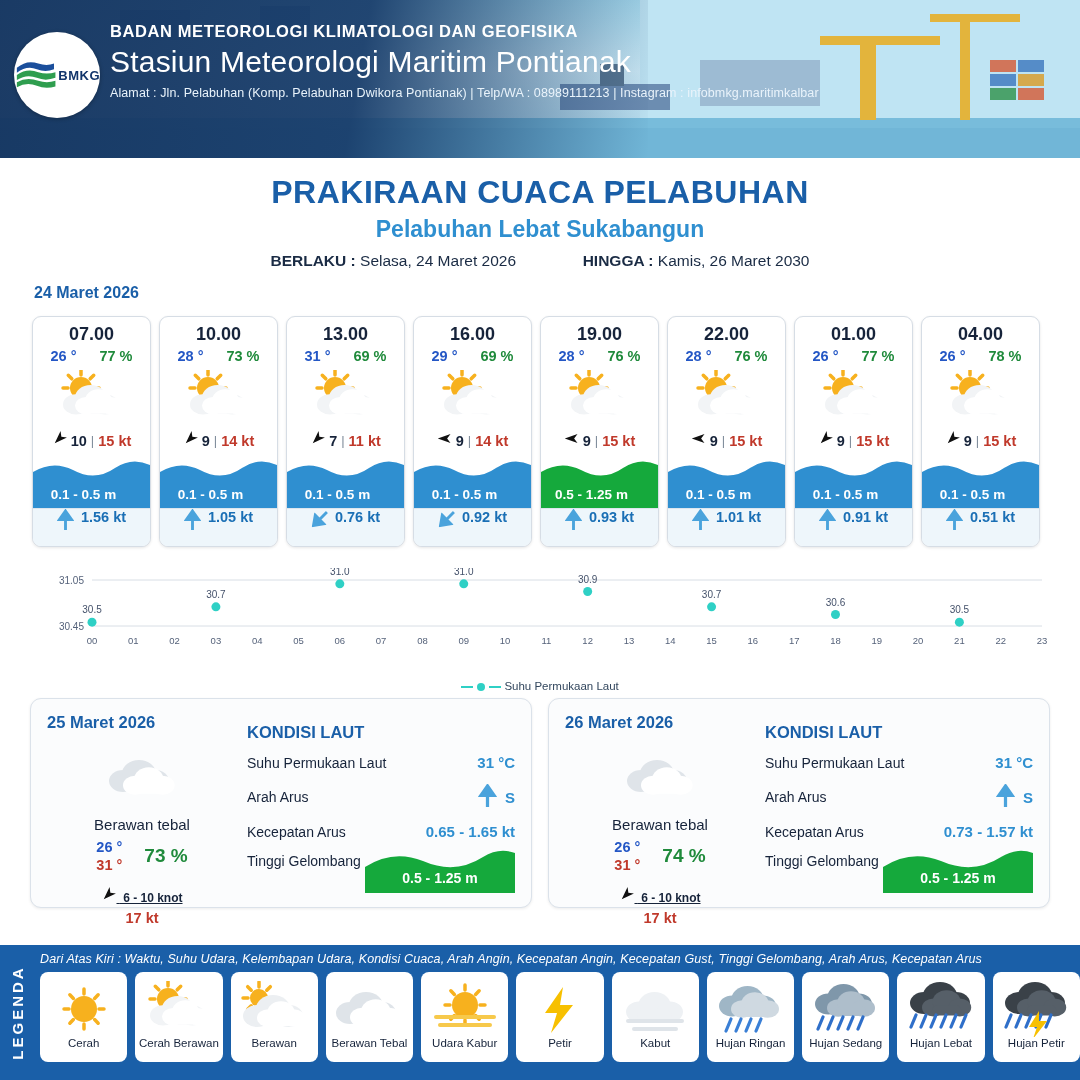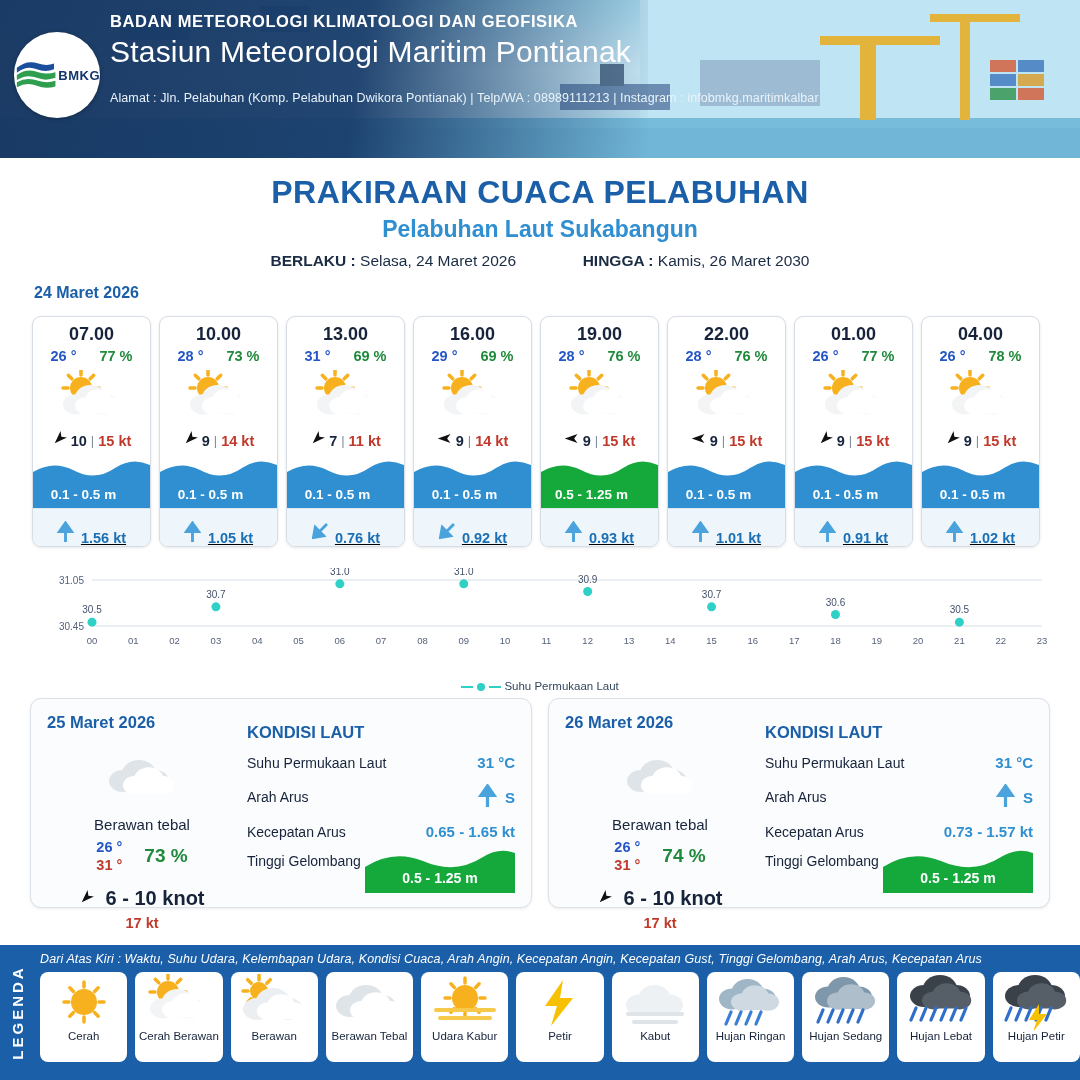--- a/index.html
+++ b/index.html
@@ -22,24 +22,24 @@
   .hdr-dark { position:absolute; left:0; top:0; width:60%; height:100%;
      background:linear-gradient(100deg, rgba(20,52,95,0.96) 0%, rgba(22,58,104,0.93) 55%, rgba(25,64,112,0.0) 100%); }
 
   .logo {
     position:absolute; left:14px; top:32px; width:86px; height:86px;
     border-radius:50%; background:#ffffff; display:flex; flex-direction:row;
     align-items:center; justify-content:center; z-index:5;
     box-shadow:0 1px 4px rgba(0,0,0,.3);
   }
   .logo-txt { font-size:13px; font-weight:bold; color:#12356b; letter-spacing:.5px; margin-top:1px;}
-  .hdr-text { position:absolute; left:110px; top:12px; z-index:5; }
+  .hdr-text { position:absolute; left:110px; top:22px; z-index:5; }
   .hdr-l1 { color:#ffffff; font-size:16.5px; font-weight:bold; letter-spacing:.6px; }
   .hdr-l2 { color:#ffffff; font-size:30px; font-weight:normal; margin-top:4px; letter-spacing:.2px;}
-  .hdr-l3 { color:#e9f3fb; font-size:12.5px; margin-top:22px; letter-spacing:.1px;}
+  .hdr-l3 { color:#e9f3fb; font-size:12.5px; margin-top:7px; letter-spacing:.1px;}
 
   
   .title-wrap { text-align:center; margin-top:16px; }
   .title1 { font-size:32px; font-weight:bold; color:#1a5fa8; letter-spacing:.5px; }
   .title2 { font-size:23px; font-weight:bold; color:#2f8fd0; margin-top:5px; }
   .valid-row { text-align:center; margin-top:9px; font-size:15.5px; }
   .valid-row .lbl { font-weight:bold; color:#1a2b44; }
   .valid-row .val { color:#1a2b44; }
   .valid-row .gap { display:inline-block; width:58px; }
 
@@ -58,22 +58,22 @@
   .c-hum { color:#1f8a3b; font-size:14.5px; font-weight:bold; }
   .c-icon { height:62px; display:flex; align-items:center; justify-content:center; }
   .c-wind { display:flex; align-items:center; justify-content:center; gap:4px; padding:2px 0 6px; }
   .w-spd { font-size:14.5px; font-weight:bold; color:#16233a; }
   .w-bar { color:#7f8c9b; font-size:13px; }
   .w-gust { font-size:14.5px; font-weight:bold; color:#c0392b; }
   .c-wave { position:relative; height:52px; }
   .wave-svg { position:absolute; left:0; top:0; }
   .wave-lbl { position:absolute; left:0; right:16px; bottom:6px; text-align:center;
      color:#ffffff; font-size:13.5px; font-weight:bold; }
-  .c-cur { display:flex; align-items:flex-end; justify-content:center; gap:7px; height:38px;
-     background:#eef6fb; border-top:1px solid #dde6ee;text-decoration:underline; }
+  .c-cur { display:flex; align-items:flex-start; justify-content:center; gap:7px; height:38px;
+     background:#eef6fb; border-top:1px solid #dde6ee; }
   .cur-val { color:#1a6fb5; font-size:14.5px; font-weight:bold; }
 
   
   .chart-box { margin:13px 30px 0; position:relative; height:110px; }
   .chart-legend { text-align:center; font-size:11.5px; color:#33475e; margin-top:2px; }
   .legend-dot { display:inline-block; width:8px; height:8px; border-radius:50%; background:#2fd0c5; vertical-align:middle; margin:0 4px; }
   .legend-line { display:inline-block; width:12px; height:2px; background:#2fd0c5; vertical-align:middle; }
 
   
   .panels { display:flex; gap:16px; padding:6px 30px 0; }
@@ -85,42 +85,42 @@
   .p-left { width:190px; }
   .p-date { font-size:16.5px; font-weight:bold; color:#1a5fa8; }
   .p-icon { height:62px; display:flex; align-items:center; justify-content:center; margin-top:14px; }
   .p-cond { text-align:center; font-size:15px; color:#16233a; margin-top:8px; }
   .p-th { display:flex; align-items:center; justify-content:center; gap:22px; margin-top:6px; }
   .p-temps { display:flex; flex-direction:column; gap:2px; font-size:14.5px; font-weight:bold; }
   .t-min { color:#2457c5; }
   .t-max { color:#c0392b; }
   .p-hum { color:#1f8a3b; font-size:19px; font-weight:bold; }
   .p-wind { text-align:center; margin-top:14px; }
-  .p-wind-row { font-size:20px; font-weight:bold; color:#16233a; }
+  .p-wind-row { font-size:12px; font-weight:bold; color:#16233a;text-decoration:underline; }
   .p-gust { font-size:14.5px; font-weight:bold; color:#c0392b; margin-top:5px; }
   .p-right { flex:1; padding-left:10px; position:relative; }
   .p-title { font-size:16.5px; font-weight:bold; color:#1a5fa8; margin:10px 0 12px; }
   .p-row { display:flex; justify-content:space-between; align-items:center; margin-bottom:13px; font-size:14px; color:#16233a; }
   .p-val { color:#2f8fd0; font-size:15px; font-weight:bold; }
   .p-wavebox { position:absolute; right:0; bottom:2px; width:150px; height:46px; }
 
   
   .legend-wrap { position:absolute; left:0; right:0; bottom:0; height:135px; background:#1a5fa8; }
   .legend-note { color:#ffffff; font-size:12.5px; font-style:italic; padding:7px 0 6px 40px; letter-spacing:.1px;}
   .legend-side {
     position:absolute; left:0; top:0; bottom:0; width:34px; background:#1a5fa8;
     display:flex; align-items:center; justify-content:center;
   }
   .legend-side span {
     color:#fff; font-size:15px; font-weight:bold; letter-spacing:3px;
     transform:rotate(-90deg); white-space:nowrap;
   }
   .legend-items { display:flex; gap:8px; padding-left:40px; }
   .li { width:88px; background:#ffffff; border-radius:8px; height:90px;
-        display:flex; flex-direction:column; align-items:center; justify-content:flex-start; padding-top:2px;}
+        display:flex; flex-direction:column; align-items:center; justify-content:flex-start; padding-top:9px;}
   .li-ico { height:56px; display:flex; align-items:center; justify-content:center; }
   .li-lbl { font-size:11.5px; color:#16233a; text-align:center; }
 </style>
 </head>
 <body>
 
 <div class="header">
   <div class="hdr-sky"></div>
   <svg width="1080" height="158" style="position:absolute;left:0;top:0">
     <rect x="640" y="0" width="440" height="158" fill="#bfe4f3"></rect>
@@ -161,21 +161,21 @@
 
   <div class="hdr-text">
     <div class="hdr-l1">BADAN METEOROLOGI KLIMATOLOGI DAN GEOFISIKA</div>
     <div class="hdr-l2">Stasiun Meteorologi Maritim Pontianak</div>
     <div class="hdr-l3">Alamat : Jln. Pelabuhan (Komp. Pelabuhan Dwikora Pontianak) | Telp/WA : 08989111213 | Instagram : infobmkg.maritimkalbar</div>
   </div>
 </div>
 
 <div class="title-wrap">
   <div class="title1">PRAKIRAAN CUACA PELABUHAN</div>
-  <div class="title2">Pelabuhan Laut Sukabangun</div>
+  <div class="title2">Pelabuhan Lebat Sukabangun</div>
 </div>
 <div class="valid-row">
   <span class="lbl">BERLAKU :</span>
   <span class="val">Selasa, 24 Maret 2026</span>
   <span class="gap"></span>
   <span class="lbl">HINGGA :</span>
   <span class="val">Kamis, 26 Maret 2030</span>
 </div>
 
 <div class="daylabel">24 Maret 2026</div>
@@ -587,21 +587,21 @@
     <div class="c-wave">
       <svg class="wave-svg" width="119" height="52" viewBox="0 0 119 52">
         <path d="M0 16 Q20 4 40 14 Q62 26 82 12 Q100 0 119 10 L119 52 L0 52 Z" fill="#2f8fd0"></path>
       </svg>
       <div class="wave-lbl">0.1 - 0.5 m</div>
     </div>
     <div class="c-cur">
       <span><svg width="17" height="21" viewBox="0 0 20 24" style="transform:rotate(180deg)">
             <path d="M10 0 L10 14 M10 22 L3 12 L17 12 Z" stroke="#4aa3dc" stroke-width="3.4" fill="#4aa3dc" stroke-linecap="round"></path>
           </svg></span>
-      <span class="cur-val">1.02 kt</span>
+      <span class="cur-val">0.51 kt</span>
     </div>
     </div>
   </div>
 
 <div class="chart-box">
   <svg id="chartsvg" width="1020" height="100">
       <line x1="62" y1="12" x2="1012" y2="12" stroke="#d8dee5" stroke-width="1"></line>
       <line x1="62" y1="58" x2="1012" y2="58" stroke="#d8dee5" stroke-width="1"></line>
       <text x="54" y="16" font-size="10" fill="#55627a" text-anchor="end" font-family="Liberation Sans">31.05</text>
       <text x="54" y="62" font-size="10" fill="#55627a" text-anchor="end" font-family="Liberation Sans">30.45</text>

